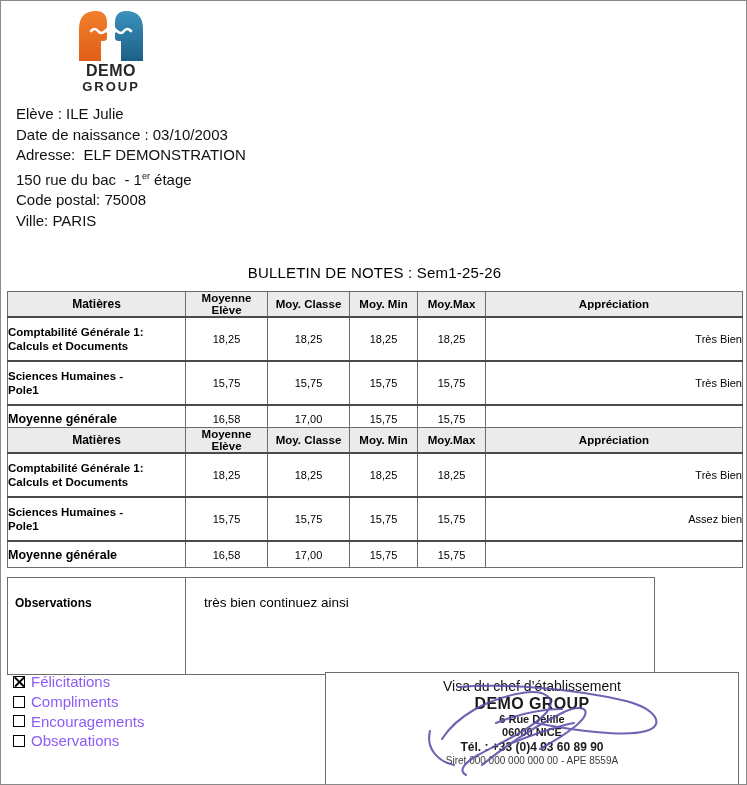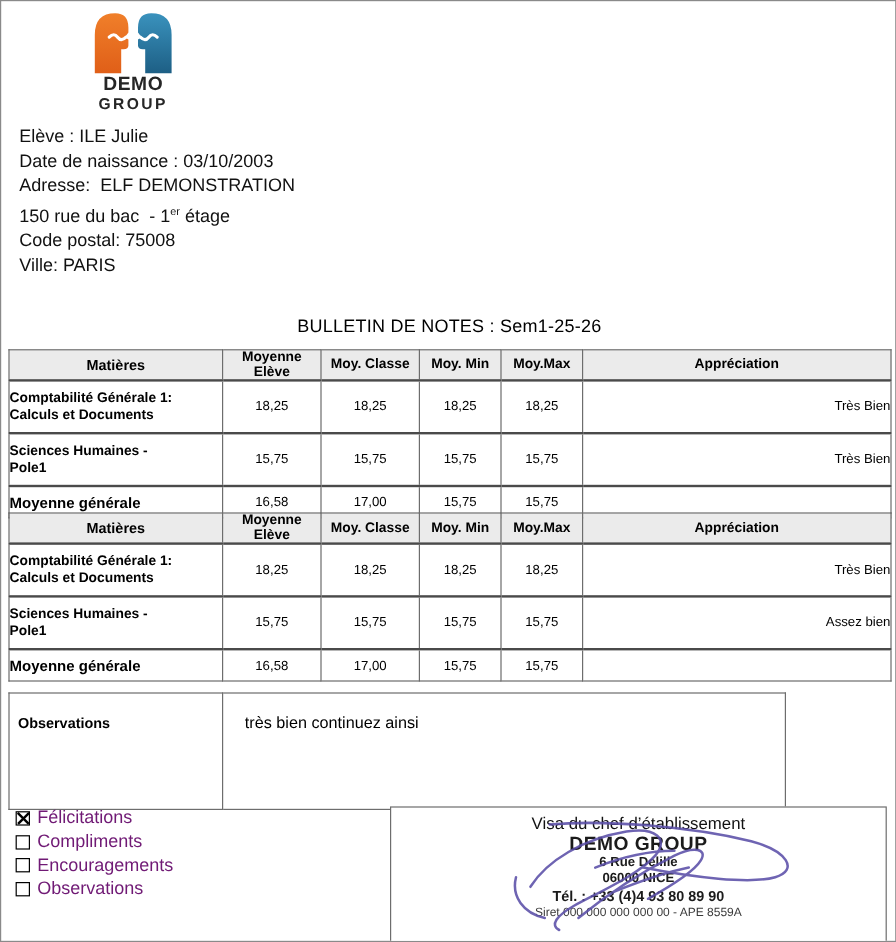--- a/index.html
+++ b/index.html
@@ -136,21 +136,21 @@
     font-size: 13.5px;
     padding: 17px 0 0 18px;
   }
 
   
   .decisions {
     position: absolute;
     left: 12px;
     top: 671px;
     font-size: 15px;
-    color: #701a75;
+    color: #8b5cf6;
     line-height: 19.8px;
   }
   .decisions .opt { display: flex; align-items: center; height: 19.8px; }
   .box {
     position: relative;
     width: 12px;
     height: 12px;
     border: 1.6px solid #000;
     box-sizing: border-box;
     margin-right: 6px;
@@ -402,21 +402,21 @@
       <span>Observations</span>
     </div>
   </div>
 
   <div class="visa">
     <div class="visa-title">Visa du chef d’établissement</div>
     <div class="stamp">
       <div class="stamp-name">DEMO GROUP</div>
       <div class="stamp-line">6 Rue Delille</div>
       <div class="stamp-line">06000 NICE</div>
-      <div class="stamp-tel">Tél. : +33 (4)4 93 80 89 90</div>
+      <div class="stamp-tel">Tél. : +33 (0)4 93 60 89 90</div>
       <div class="stamp-siret">Siret 000 000 000 000 00 - APE 8559A</div>
     </div>
     <svg class="scribble" viewBox="0 0 414 105" xmlns="http://www.w3.org/2000/svg">
       <g fill="none" stroke="#5b4fa8" stroke-width="2.1" stroke-linecap="round" stroke-linejoin="round" opacity="0.88">
         <path d="M132 14 C180 10 250 16 300 28 C330 36 340 52 320 58 C300 64 250 58 210 50"></path>
         <path d="M116 66 C130 44 160 26 196 20 C220 16 232 26 220 40 C206 56 174 70 152 82 C138 90 132 98 140 102"></path>
         <path d="M156 92 C178 74 208 54 236 40 C252 32 264 34 258 44 C252 54 232 66 214 76"></path>
         <path d="M170 50 C190 42 214 36 236 36"></path>
         <path d="M186 70 C206 62 228 54 248 50"></path>
         <path d="M104 58 C100 74 110 88 128 92"></path>

